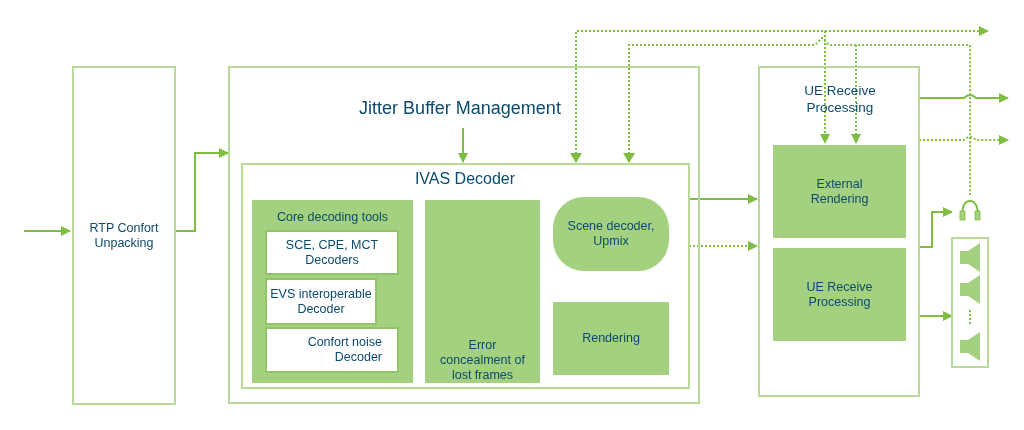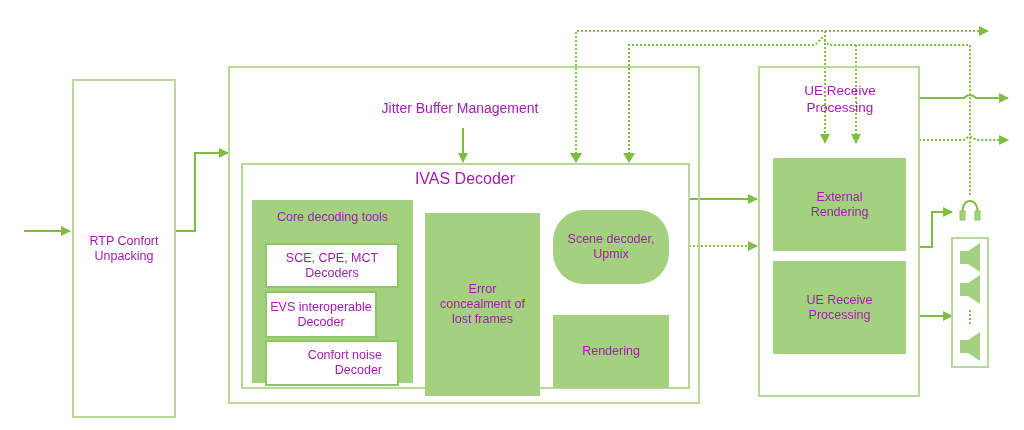--- a/index.html
+++ b/index.html
@@ -2,23 +2,23 @@
 <html><head>
 <meta charset="utf-8">
 <style>
   html, body { margin: 0; padding: 0; background: #ffffff; }
   body { width: 1024px; height: 430px; position: relative; overflow: hidden;
          font-family: "Liberation Sans", "DejaVu Sans", sans-serif; color: #2a2a2a; }
   .box { position: absolute; box-sizing: border-box; }
   .outline { border: 2px solid #b8d99a; background: transparent; }
   .filled { background: #a3d17f; }
   .white { background: #ffffff; border: 2px solid #8fc566; }
-  .lbl { position: absolute; text-align: center; font-size: 12.5px; line-height: 15px; color: #a21caf; }
+  .lbl { position: absolute; text-align: center; font-size: 12.5px; line-height: 15px; color: #0c4a6e; }
   svg.wires { position: absolute; left: 0; top: 0; }
-  .centered { display: flex; align-items: center; justify-content: center; text-align: center; margin-top: 13px; }
+  .centered { display: flex; align-items: center; justify-content: center; text-align: center; }
 </style>
 </head>
 <body>
 
 <svg class="wires" width="1024" height="430">
   <defs>
     <marker id="ah" viewBox="0 0 10 10" refX="9" refY="5" markerWidth="5" markerHeight="5" orient="auto">
       <path d="M0,0 L10,5 L0,10 z" fill="#7dbd3f"></path>
     </marker>
   </defs>
@@ -71,38 +71,38 @@
     <path d="M960,283 L968,283 L980,275 L980,304 L968,296 L960,296 z"></path>
     <path d="M960,340 L968,340 L980,332 L980,361 L968,353 L960,353 z"></path>
   </g>
 </svg>
 
 <div class="box outline centered" style="left:72px; top:66px; width:104px; height:339px;">
   <span class="lbl" style="position:static;">RTP Confort Unpacking</span>
 </div>
 
 <div class="box outline" style="left:228px; top:66px; width:472px; height:338px;"></div>
-<div class="lbl" style="left:330px; top:101px; width:260px; font-size:14px;">Jitter Buffer Management</div>
+<div class="lbl" style="left:330px; top:101px; width:260px; font-size:18px;">Jitter Buffer Management</div>
 
 <div class="box outline" style="left:241px; top:163px; width:449px; height:226px;"></div>
 <div class="lbl" style="left:380px; top:171px; width:170px; font-size:16px;">IVAS Decoder</div>
 
 <div class="box filled" style="left:252px; top:200px; width:161px; height:183px;"></div>
 <div class="lbl" style="left:252px; top:210px; width:161px;">Core decoding tools</div>
 <div class="box white centered" style="left:265px; top:230px; width:134px; height:45px;">
   <span class="lbl" style="position:static;">SCE, CPE, MCT Decoders</span>
 </div>
 <div class="box white centered" style="left:265px; top:278px; width:112px; height:47px;">
   <span class="lbl" style="position:static; width:110px;">EVS interoperable Decoder</span>
 </div>
 <div class="box white centered" style="left:265px; top:327px; width:134px; height:46px;">
   <span class="lbl" style="position:static; width:100px;text-align:right;">Confort noise Decoder</span>
 </div>
 
-<div class="box filled centered" style="left:425px; top:200px; width:115px; height:183px;">
+<div class="box filled centered" style="left:425px; top:200px; width:115px; height:183px;align-items:flex-end;">
   <span class="lbl" style="position:static; width:100px;">Error concealment of lost frames</span>
 </div>
 
 <div class="box filled centered" style="left:553px; top:197px; width:116px; height:74px;border-radius:31px;">
   <span class="lbl" style="position:static; width:100px;">Scene decoder, Upmix</span>
 </div>
 
 <div class="box filled centered" style="left:553px; top:302px; width:116px; height:73px;">
   <span class="lbl" style="position:static;">Rendering</span>
 </div>

